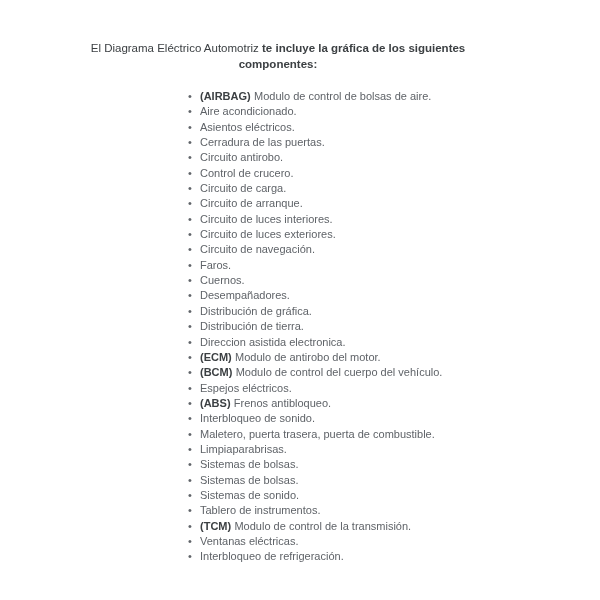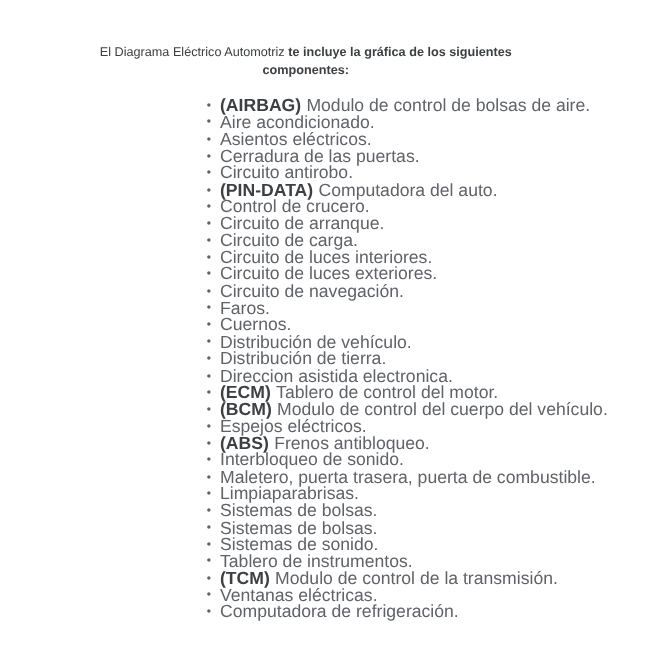--- a/index.html
+++ b/index.html
@@ -32,21 +32,21 @@
     color: #3c4043;
   }
   ul.components {
     list-style: none;
     margin: 17px 0 0 188px;
     padding: 0;
   }
   ul.components li {
     position: relative;
     padding-left: 12px;
-    font-size: 16px;
+    font-size: 11px;
     line-height: 15.35px;
     color: #5f6368;
   }
   ul.components li::before {
     content: "\2022";
     position: absolute;
     left: 0;
     top: 0;
     color: #5f6368;
     font-size: 11px;
@@ -74,46 +74,46 @@
       <li><span class="kw">(AIRBAG)</span><span class="txt">Modulo de control de bolsas de aire.</span></li>
 
       <li><span class="txt">Aire acondicionado.</span></li>
 
       <li><span class="txt">Asientos eléctricos.</span></li>
 
       <li><span class="txt">Cerradura de las puertas.</span></li>
 
       <li><span class="txt">Circuito antirobo.</span></li>
 
-      <li><span class="kw">(PIN-DATA)</span><span class="txt">Computadora del auto.</span></li>
 
       <li><span class="txt">Control de crucero.</span></li>
 
+      <li><span class="txt">Circuito de carga.</span></li>
+
       <li><span class="txt">Circuito de arranque.</span></li>
-
-      <li><span class="txt">Circuito de carga.</span></li>
 
       <li><span class="txt">Circuito de luces interiores.</span></li>
 
       <li><span class="txt">Circuito de luces exteriores.</span></li>
 
       <li><span class="txt">Circuito de navegación.</span></li>
 
       <li><span class="txt">Faros.</span></li>
 
       <li><span class="txt">Cuernos.</span></li>
 
+      <li><span class="txt">Desempañadores.</span></li>
 
-      <li><span class="txt">Distribución de vehículo.</span></li>
+      <li><span class="txt">Distribución de gráfica.</span></li>
 
       <li><span class="txt">Distribución de tierra.</span></li>
 
       <li><span class="txt">Direccion asistida electronica.</span></li>
 
-      <li><span class="kw">(ECM)</span><span class="txt">Tablero de control del motor.</span></li>
+      <li><span class="kw">(ECM)</span><span class="txt">Modulo de antirobo del motor.</span></li>
 
       <li><span class="kw">(BCM)</span><span class="txt">Modulo de control del cuerpo del vehículo.</span></li>
 
       <li><span class="txt">Espejos eléctricos.</span></li>
 
       <li><span class="kw">(ABS)</span><span class="txt">Frenos antibloqueo.</span></li>
 
       <li><span class="txt">Interbloqueo de sonido.</span></li>
 
       <li><span class="txt">Maletero, puerta trasera, puerta de combustible.</span></li>
@@ -126,15 +126,15 @@
 
       <li><span class="txt">Sistemas de sonido.</span></li>
 
       <li><span class="txt">Tablero de instrumentos.</span></li>
 
 
       <li><span class="kw">(TCM)</span><span class="txt">Modulo de control de la transmisión.</span></li>
 
       <li><span class="txt">Ventanas eléctricas.</span></li>
 
-      <li><span class="txt">Computadora de refrigeración.</span></li>
+      <li><span class="txt">Interbloqueo de refrigeración.</span></li>
     </ul>
 </div>
 
 </body></html>

